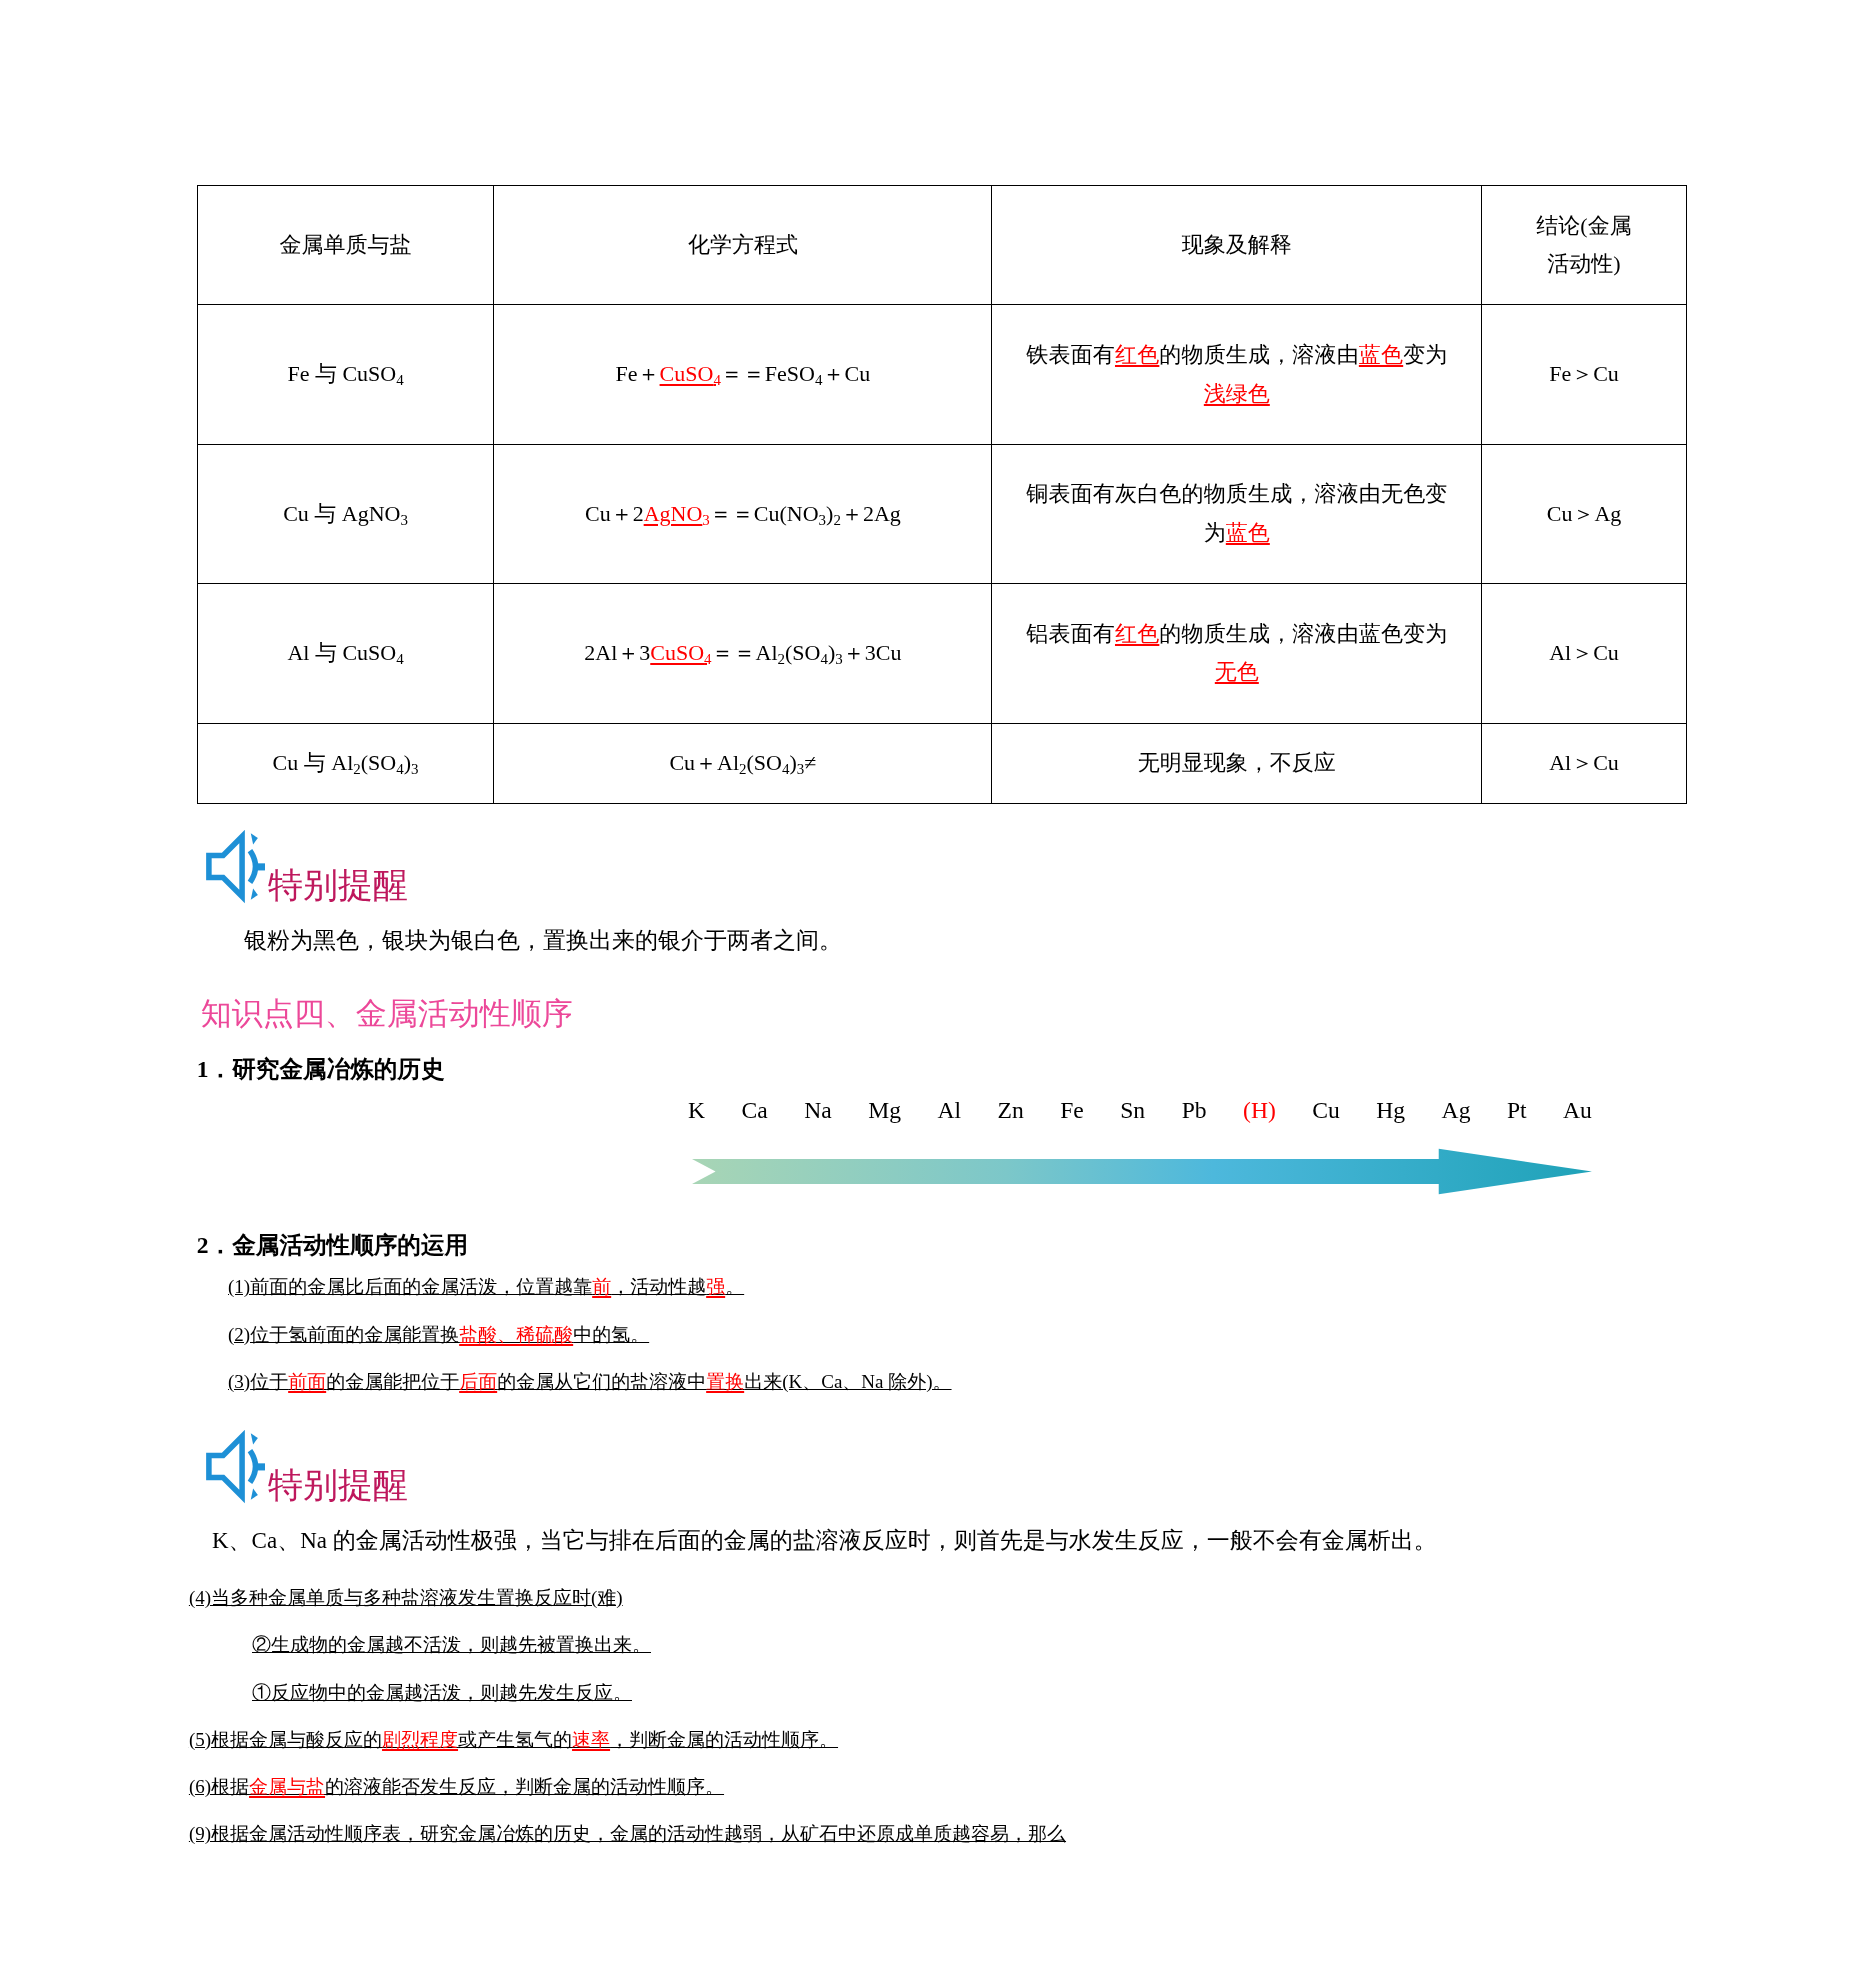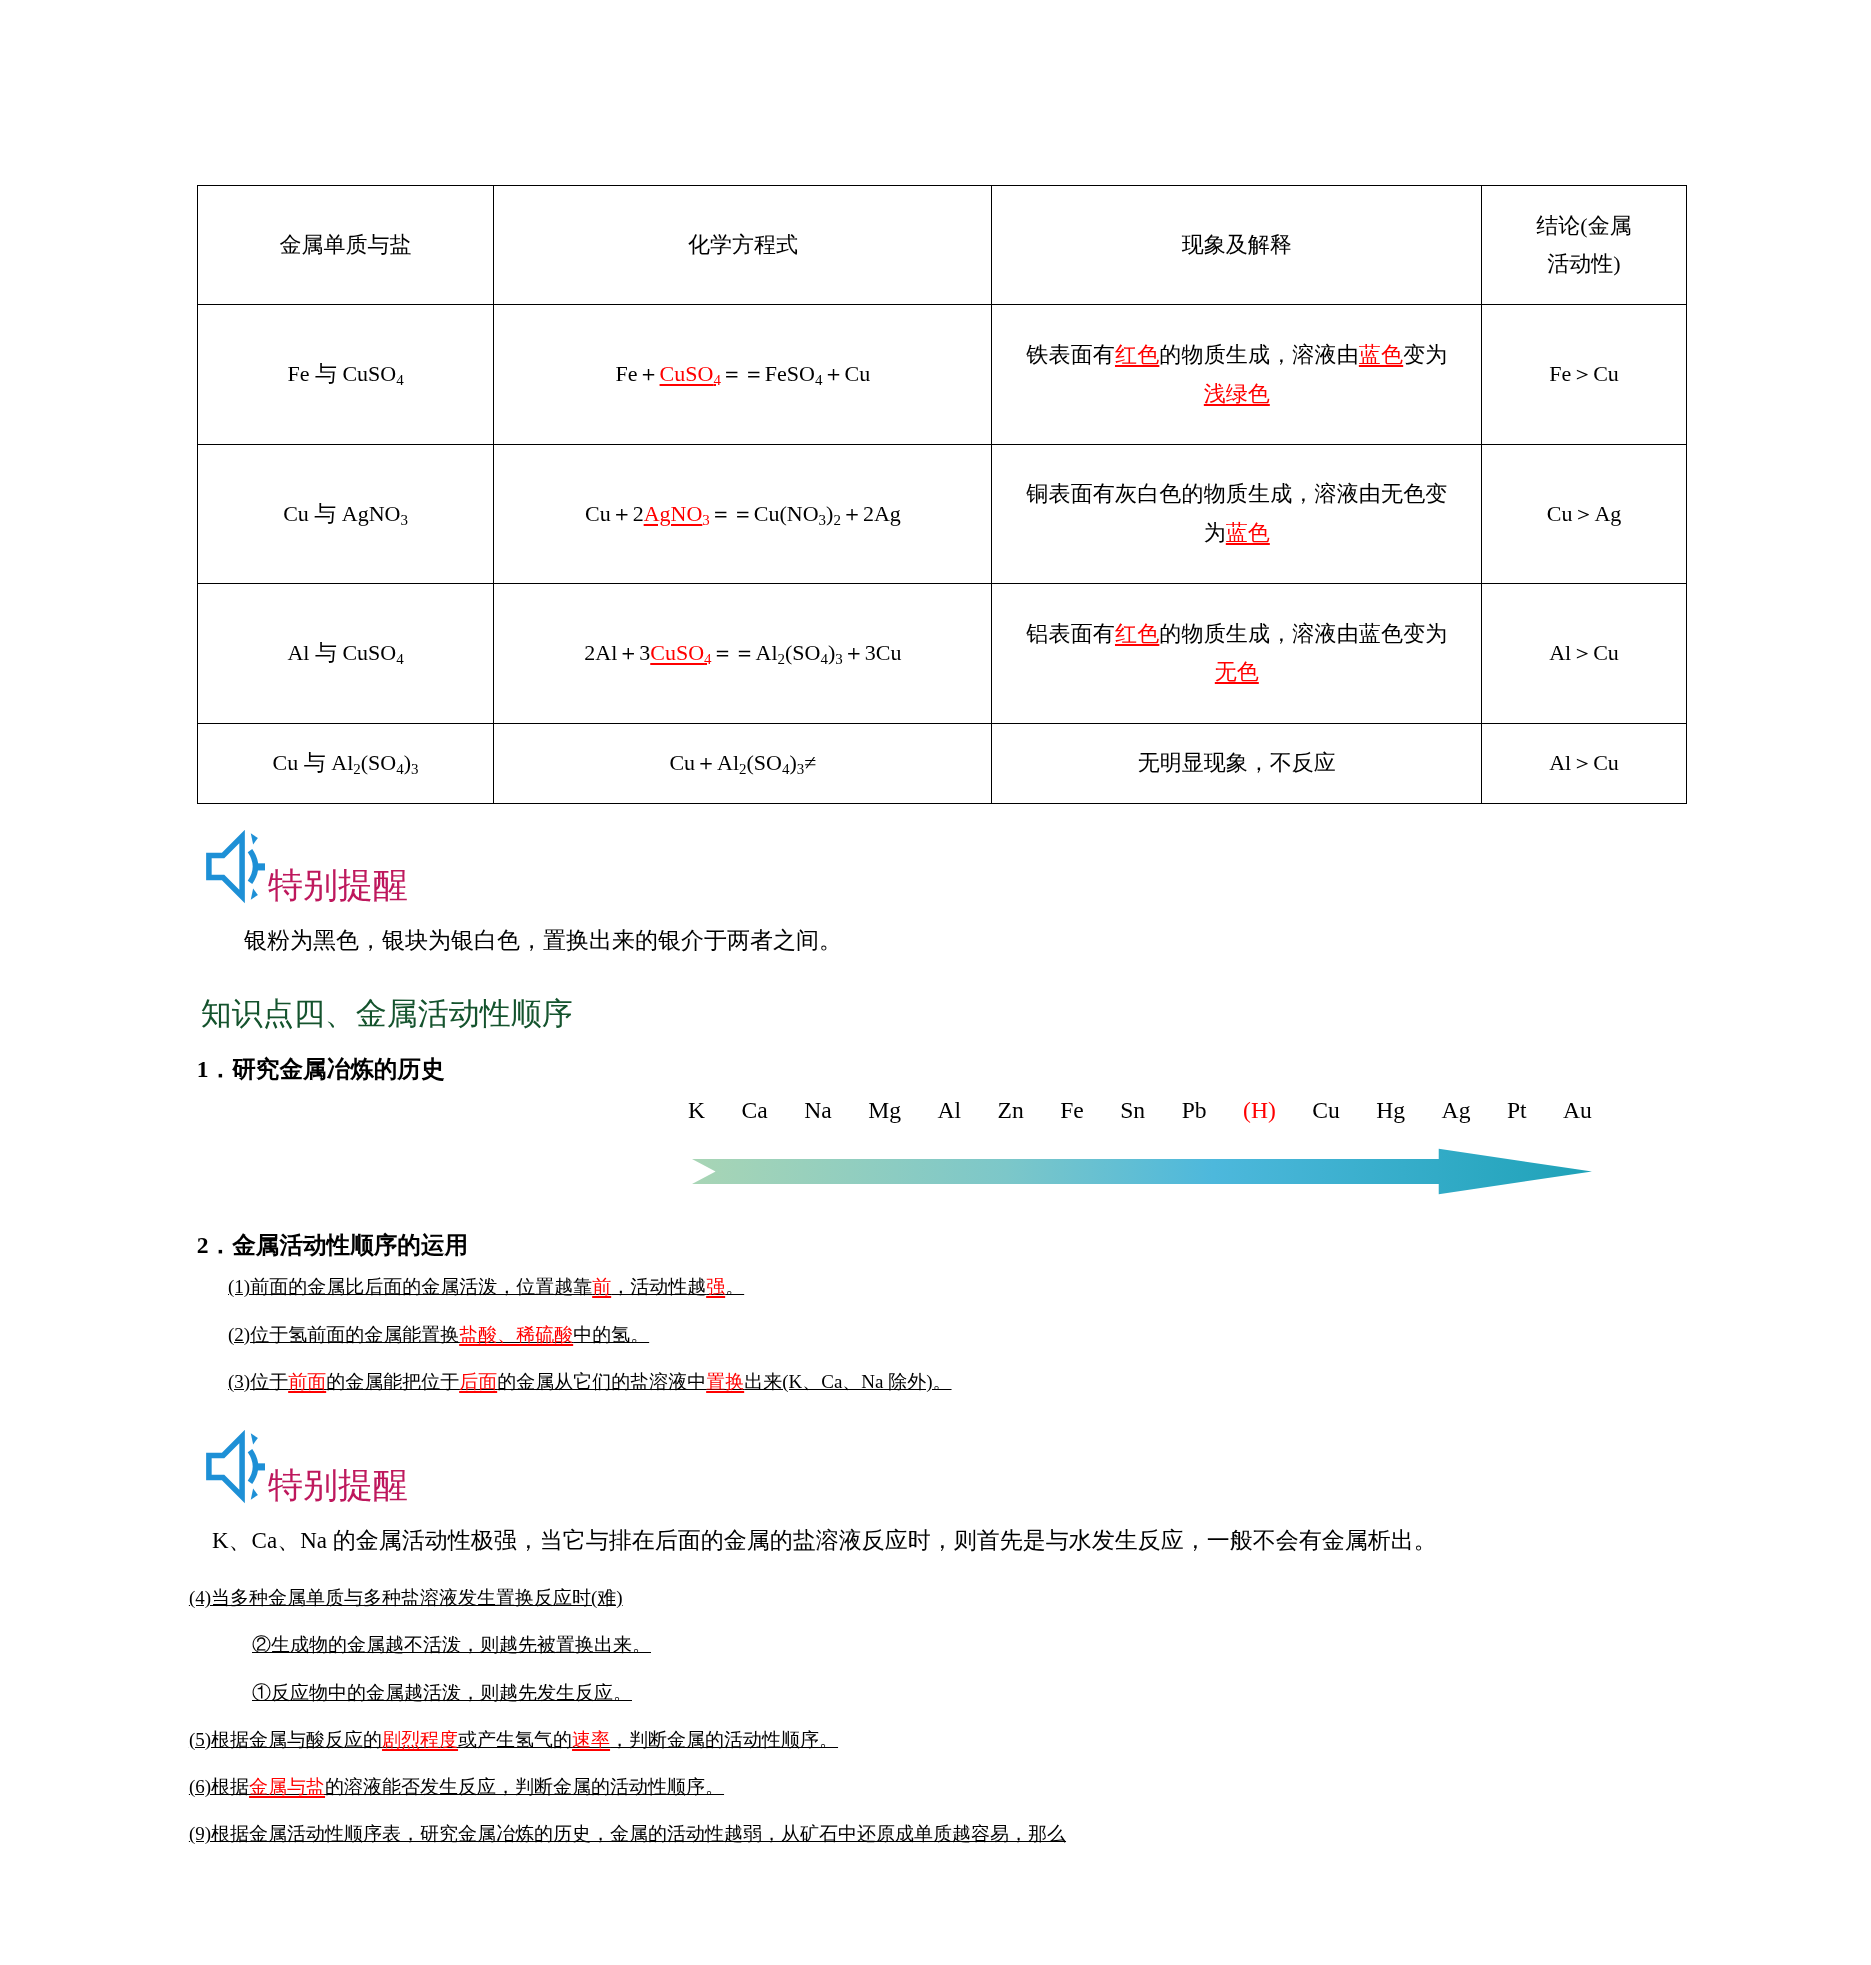--- a/index.html
+++ b/index.html
@@ -66,21 +66,21 @@
     left: 83px;
     top: 35px;
     font-size: 35px;
     color: #be185d;
     font-family: "Liberation Serif", "DejaVu Serif", serif;
     white-space: nowrap;
   }
 
   
   .section-heading {
-    color: #14532d;
+    color: #ec4899;
     font-size: 31px;
     margin: 27.5px 0 18px 15.7px;
     font-family: "Liberation Serif", "DejaVu Serif", serif;
   }
   .num-heading {
     font-size: 23.6px;
     font-weight: bold;
     margin: 17.3px 0 7.9px 11.8px;
   }
   .num-heading .dot { letter-spacing: 0; }

